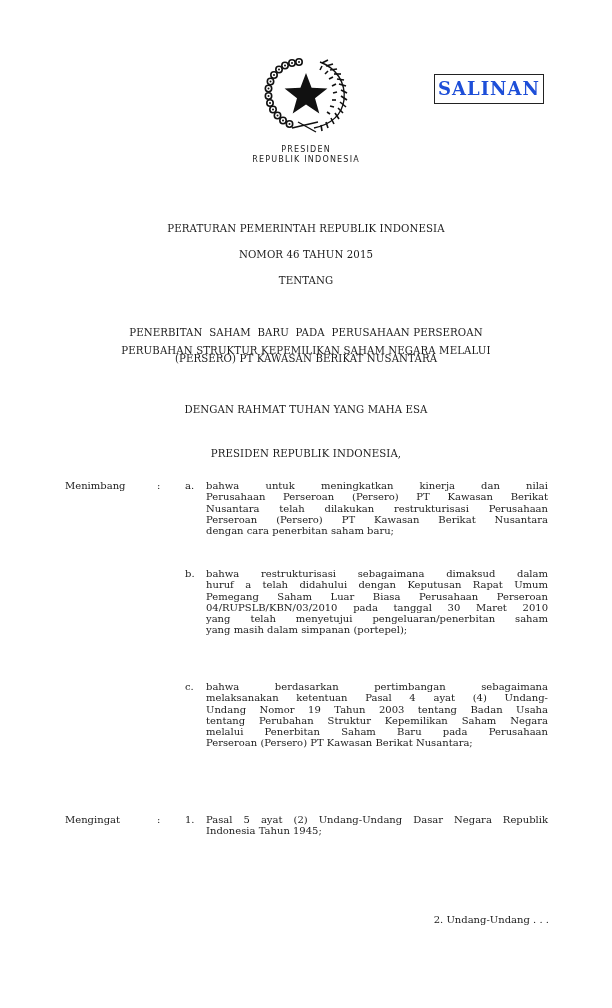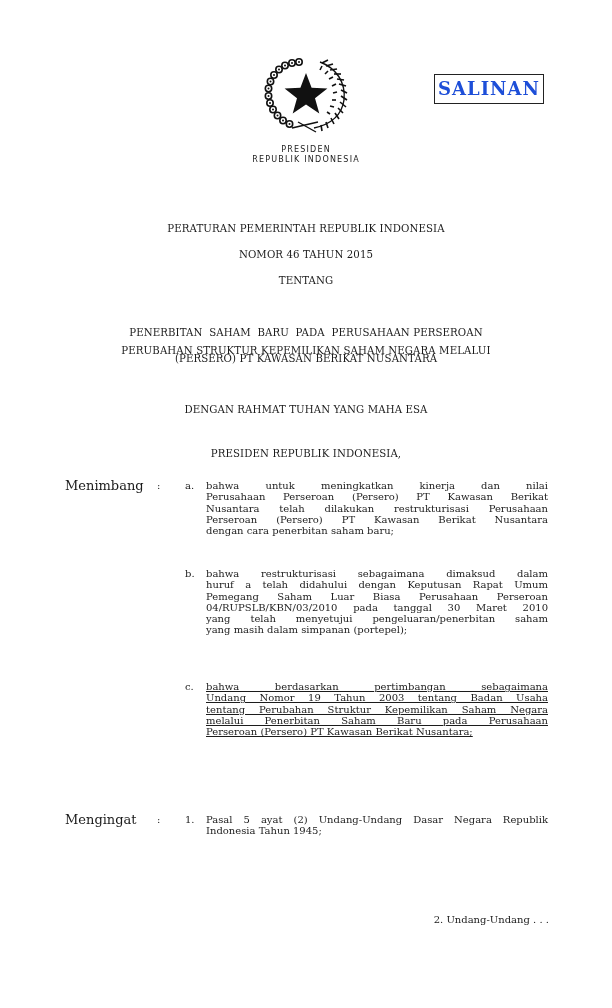--- a/index.html
+++ b/index.html
@@ -9,21 +9,21 @@
   .emblem { position: absolute; left: 262px; top: 56px; width: 88px; height: 78px; }
   .header-text { position: absolute; left: 206px; width: 200px; text-align: center;
                  font-family: "DejaVu Sans", "Liberation Sans", sans-serif; font-size: 8px;
                  letter-spacing: 1.2px; line-height: 9px; color: #222; }
   .salinan { position: absolute; left: 434px; top: 74px; width: 110px; height: 30px;
              border: 1.3px solid #222; box-sizing: border-box; text-align: center;
              font-family: "DejaVu Serif", "Liberation Serif", serif; font-weight: bold; font-size: 18px;
              line-height: 27px; letter-spacing: 1px; color: #1d4ed8; }
   .title-line { position: absolute; left: 60px; width: 492px; text-align: center;
                 font-size: 10.2px; line-height: 12px; letter-spacing: 0.1px; color: #1c1c1c; }
-  .row-label { position: absolute; left: 65px; font-size: 13px; line-height: 11px; }
+  .row-label { position: absolute; left: 65px; font-size: 10px; line-height: 11px; }
   .row-colon { position: absolute; left: 157px; font-size: 10px; line-height: 11px; }
   .item-marker { position: absolute; left: 185px; font-size: 10px; line-height: 11px; }
   .item-body { position: absolute; left: 206px; width: 342px; font-size: 10px; line-height: 11.3px;
                text-align: justify; color: #1c1c1c; }
   .item-body span.ln { display: block; text-align: justify; text-align-last: justify; white-space: nowrap; }
   .item-body span.ln.last { text-align-last: left; }
   .footer-next { position: absolute; right: 63px; top: 914px; font-size: 10px; line-height: 11px; margin-left: 16px; }
 </style>
 </head>
 <body>
@@ -131,22 +131,23 @@
     <div class="item-body" style="top:568px;">
       <span class="ln">bahwa restrukturisasi sebagaimana dimaksud dalam</span>
       <span class="ln">huruf a telah didahului dengan Keputusan Rapat Umum</span>
       <span class="ln">Pemegang Saham Luar Biasa Perusahaan Perseroan</span>
       <span class="ln">04/RUPSLB/KBN/03/2010 pada tanggal 30 Maret 2010</span>
       <span class="ln">yang telah menyetujui pengeluaran/penerbitan saham</span>
       <span class="ln last">yang masih dalam simpanan (portepel);</span>
     </div>
 
     <div class="item-marker" style="top:681px;">c.</div>
-    <div class="item-body" style="top:681px;text-decoration:underline;">
+    <div class="item-body" style="top:681px;">
       <span class="ln">bahwa berdasarkan pertimbangan sebagaimana</span>
+      <span class="ln">melaksanakan ketentuan Pasal 4 ayat (4) Undang-</span>
       <span class="ln">Undang Nomor 19 Tahun 2003 tentang Badan Usaha</span>
       <span class="ln">tentang Perubahan Struktur Kepemilikan Saham Negara</span>
       <span class="ln">melalui Penerbitan Saham Baru pada Perusahaan</span>
       <span class="ln last">Perseroan (Persero) PT Kawasan Berikat Nusantara;</span>
     </div>
   </div>
 
   <div>
     <div class="row-label" style="top:814px;">Mengingat</div>
     <div class="row-colon" style="top:814px;">:</div>

